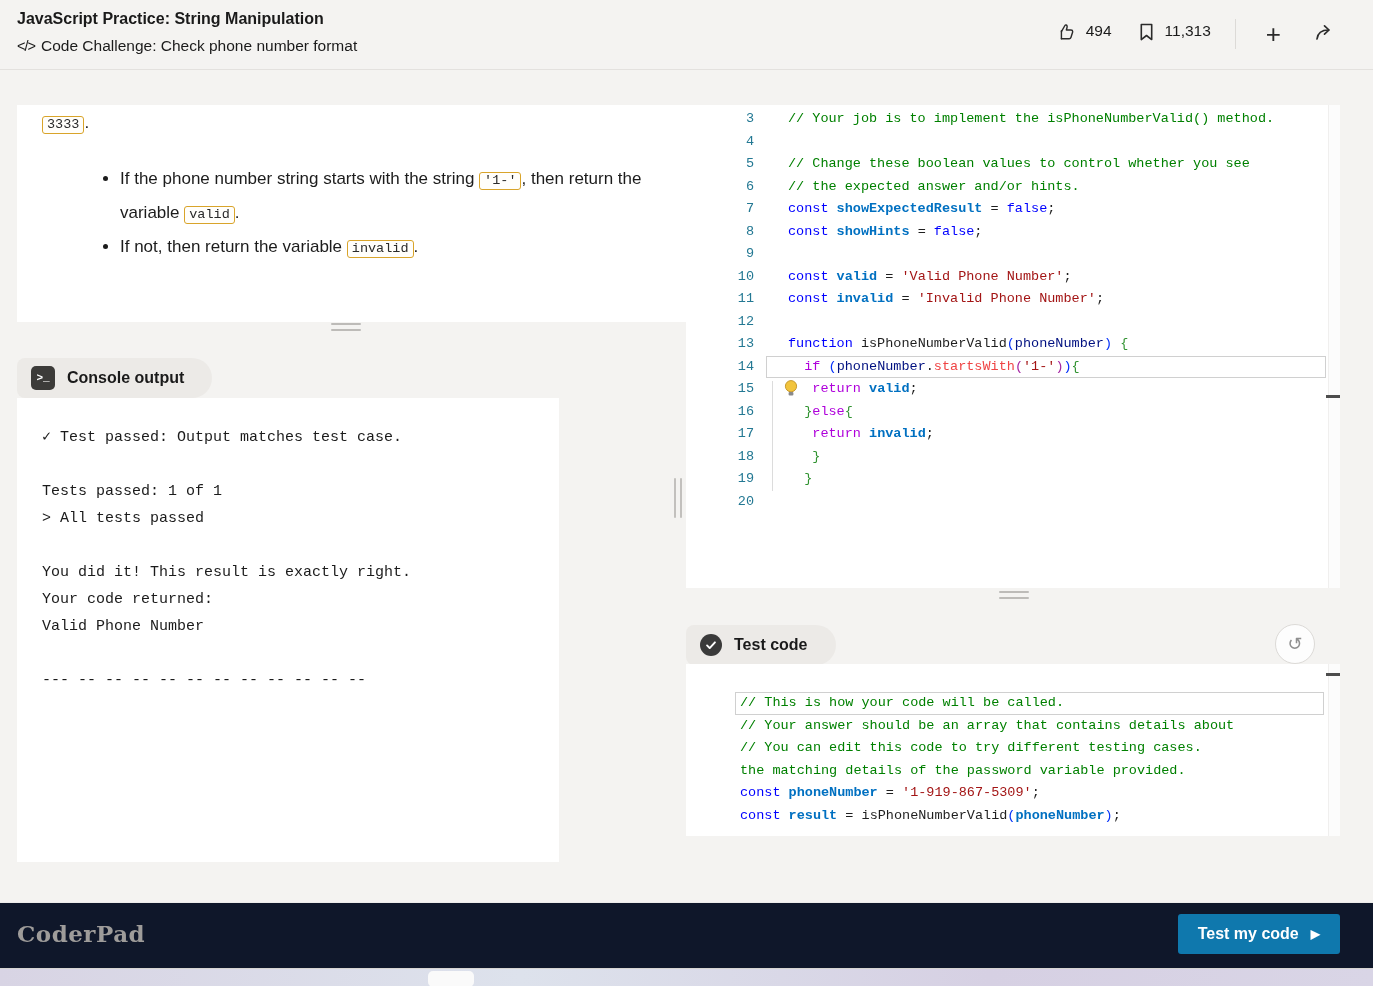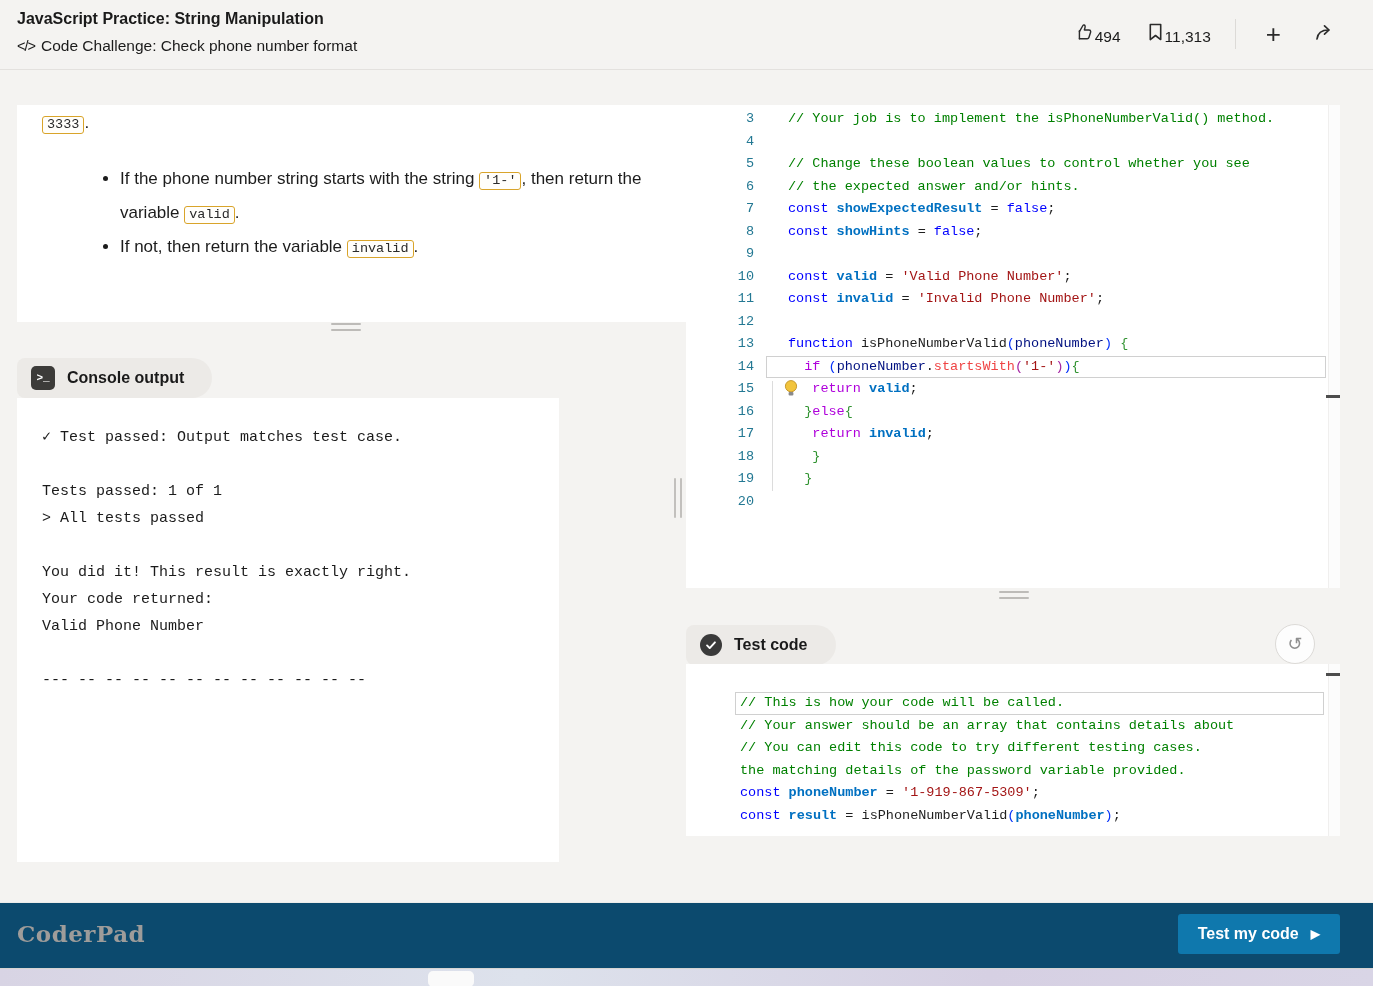--- a/index.html
+++ b/index.html
@@ -5,21 +5,21 @@
   * { margin:0; padding:0; box-sizing:border-box; }
   body { background:#e9e8e6; font-family:"Liberation Sans", sans-serif; }
   .app { position:relative; width:1373px; height:986px; background:#f4f3f1; overflow:hidden; }
 
   
   .header { position:absolute; top:0; left:0; right:0; height:70px; border-bottom:1px solid #e3e1de; }
   .header-title { position:absolute; left:17px; top:10px; font-size:16px; font-weight:700; color:#1a1a1a; }
   .header-sub { position:absolute; left:17px; top:37px; font-size:15.5px; color:#1b1b1b; }
   .header-sub .code-glyph { font-size:14.5px; letter-spacing:-1px; margin-right:6px; }
   .header-actions { position:absolute; right:38px; top:16px; height:36px; display:flex; align-items:center; font-size:15.5px; color:#1b1b1b; }
-  .action-group { display:flex; align-items:flex-end; gap:1px; cursor:pointer; }
+  .action-group { display:flex; align-items:flex-start; gap:10px; cursor:pointer; }
   .action-group + .action-group { margin-left:26px; }
   .v-divider { width:1px; height:30px; background:#dcdad7; margin:0 24px; }
   .plus-btn { font-size:26px; font-weight:300; color:#2b2b2b; cursor:pointer; line-height:26px; padding:0 6px; }
   .share-btn { margin-left:26px; cursor:pointer; display:flex; align-items:center; }
 
   
   .card { position:absolute; background:#ffffff; }
   .instructions-card { left:17px; top:105px; width:771px; height:217px; }
   .instr-body { padding:8px 40px 0 25px; color:#1c1c1c; font-size:17px; }
   .chip { font-family:"Liberation Mono", monospace; font-size:13.5px; border:1px solid #d9a42a; border-radius:3px; padding:0 4px 1px; color:#2b2b2b; white-space:nowrap; background:#fffefb; }
@@ -60,21 +60,21 @@
   .tk-paren2{color:#a626a4} .tk-plain{color:#1f1f1f}
 
   .reset-btn { position:absolute; left:1275px; top:624px; width:40px; height:40px; border-radius:50%; border:1px solid #dcdad7; background:#fdfdfd; color:#8f8f8f; font-size:18px; display:flex; align-items:center; justify-content:center; cursor:pointer; }
 
   .testcode-card { left:686px; top:664px; width:654px; height:172px; font-family:"Liberation Mono", monospace; font-size:13.5px; }
   .testcode-lines { padding:28px 16px 0 54px; }
   .tcode-row { position:relative; height:22.5px; line-height:22.5px; white-space:pre; color:#1f1f1f; }
   .tcode-row.current::before { content:""; position:absolute; left:-5px; right:0; top:0; bottom:0; border:1px solid #d0d0d0; }
 
   
-  .footer { position:absolute; left:0; right:0; top:902px; height:66px; background:#0c4a6e; border-top:1px solid #ececea; }
+  .footer { position:absolute; left:0; right:0; top:902px; height:66px; background:#0f172a; border-top:1px solid #ececea; }
   .logo { position:absolute; left:17px; top:17px; font-family:"DejaVu Serif", serif; font-weight:700; font-size:23px; color:#9e9c9a; letter-spacing:0.5px; }
   .run-btn { position:absolute; right:33px; top:11px; height:40px; padding:0 20px; background:#0f78ad; border:none; border-radius:3px; color:#fff; font-family:"Liberation Sans", sans-serif; font-size:16px; font-weight:700; display:flex; align-items:center; gap:12px; cursor:pointer; }
   .run-btn .play { font-size:12px; }
 
   .bottom-strip { position:absolute; left:0; right:0; top:968px; height:18px; border-top:1px solid #d6d4d1; background:linear-gradient(90deg,#d8d4e4 0%,#dde2ec 38%,#d6d0e3 72%,#d9d5e6 100%); }
   .strip-pill { position:absolute; left:428px; top:2px; width:46px; height:16px; background:#fafafa; border-radius:5px; }
 </style>
 </head>
 <body>
 

